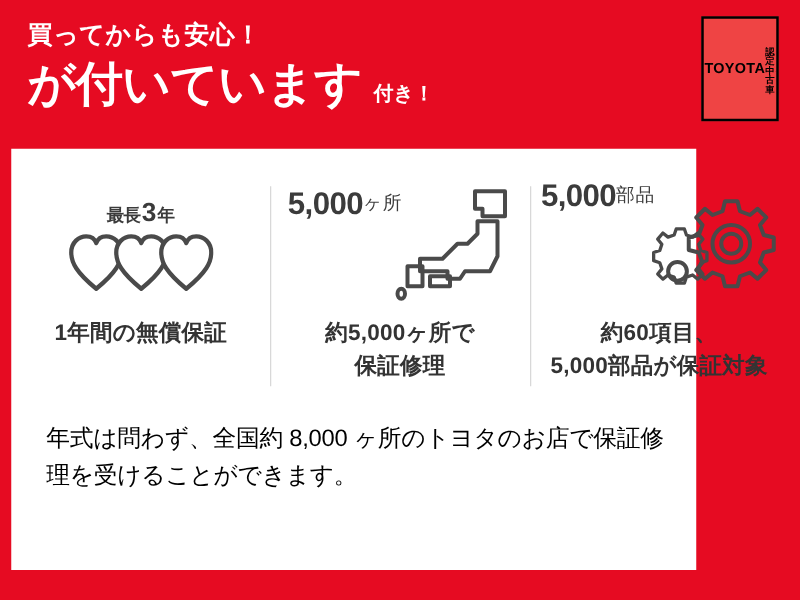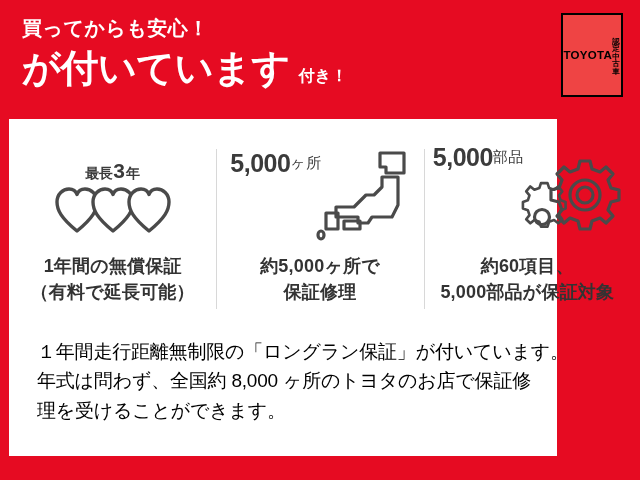--- a/index.html
+++ b/index.html
@@ -266,21 +266,20 @@
                 <path d="M58 46 C 42 33, 38 25, 38 17 C 38 9, 44 4, 50 4 C 54.5 4, 57 6.5, 58 9.5
                          C 59 6.5, 61.5 4, 66 4 C 72 4, 78 9, 78 17 C 78 25, 74 33, 58 46 Z" fill="#ffffff"></path>
                 <path d="M94 46 C 78 33, 74 25, 74 17 C 74 9, 80 4, 86 4 C 90.5 4, 93 6.5, 94 9.5
                          C 95 6.5, 97.5 4, 102 4 C 108 4, 114 9, 114 17 C 114 25, 110 33, 94 46 Z" fill="#ffffff"></path>
               </g>
             </svg>
           </div>
         </div>
         <div class="feature-caption">
           <div>1年間の無償保証</div>
-          <div>（有料で延長可能）</div>
         </div>
       </div>
 
       <div class="feature">
         <div class="feature-visual">
           <div class="icon-row">
             <div class="num-block">
               <span class="num-big">5,000</span>
               <span class="num-unit">ヶ所</span>
             </div>
@@ -334,18 +333,17 @@
           </div>
         </div>
         <div class="feature-caption">
           <div>約60項目、</div>
           <div>5,000部品が保証対象</div>
         </div>
       </div>
     </div>
 
     <div class="body-copy">
-      <p>１年間走行距離無制限の「ロングラン保証」が付いています。</p>
       <p>年式は問わず、全国約 8,000 ヶ所のトヨタのお店で保証修</p>
       <p>理を受けることができます。</p>
     </div>
   </div>
 </div>
 
 </body></html>

